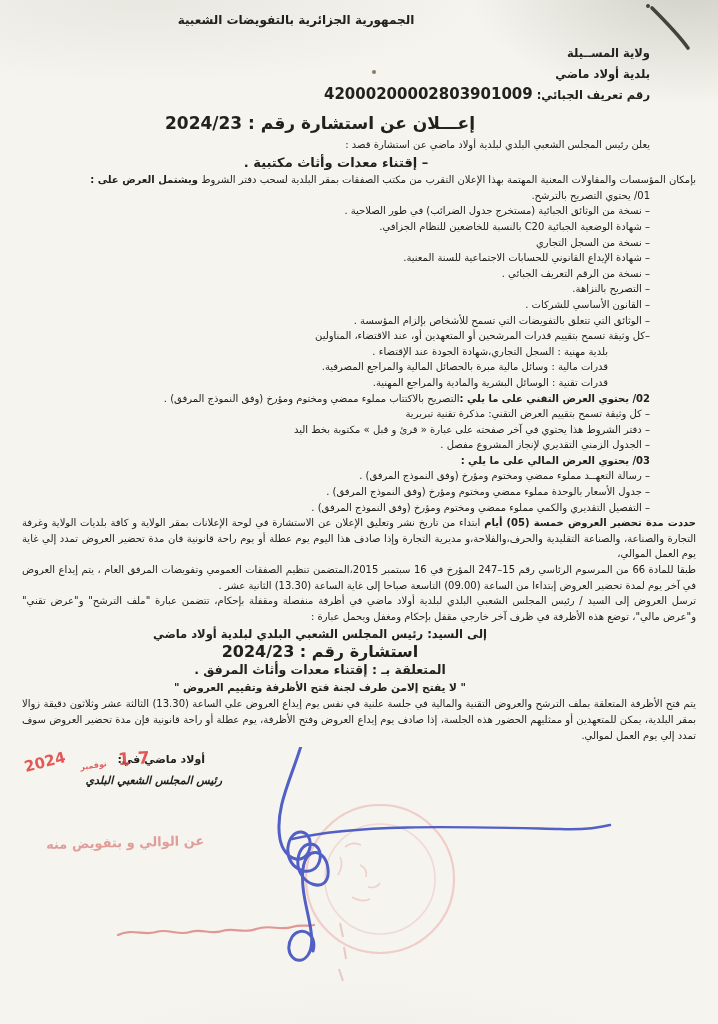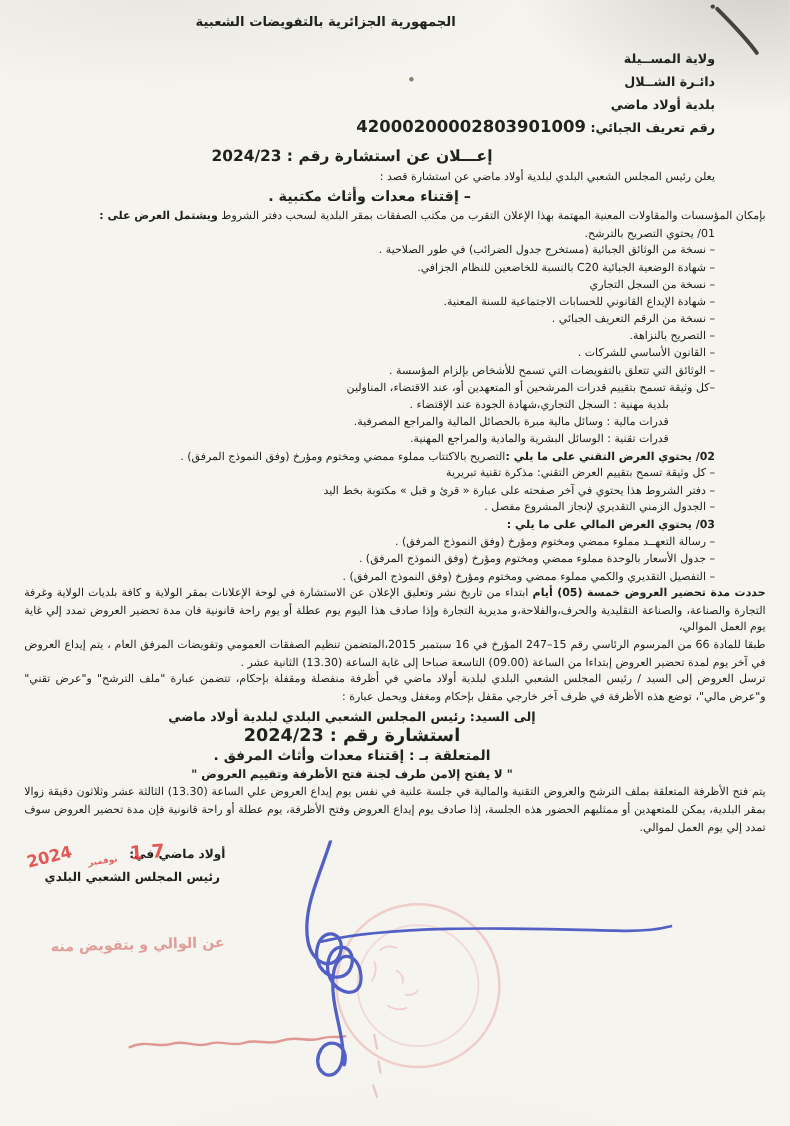--- a/index.html
+++ b/index.html
@@ -15,38 +15,38 @@
       radial-gradient(ellipse 320px 180px at 96% -2%, rgba(110,108,98,.28), rgba(110,108,98,0) 70%),
       radial-gradient(ellipse 500px 120px at 20% 0%, rgba(120,118,108,.10), rgba(120,118,108,0) 70%),
       radial-gradient(ellipse 600px 300px at 50% 115%, rgba(100,100,92,.07), rgba(100,100,92,0) 70%),
       #f5f4ee;
   }
   .content{padding:0 22px;}
   .country{font-size:12px;font-weight:bold;width:520px;margin:13px 140px 0 0;text-align:center;}
   .letterhead{margin:16px 46px 0 0;font-size:11.5px;font-weight:bold;line-height:21px;text-align:right;}
   .taxline{line-height:19px;}
   .taxline .num{font-size:15px;letter-spacing:.3px;}
-  .title{font-size:14px;font-weight:bold;width:560px;margin:8px 96px 4px 0;text-align:center;}
+  .title{font-size:17px;font-weight:bold;width:560px;margin:8px 96px 4px 0;text-align:center;}
   .body{font-size:10px;line-height:15.6px;}
   .l{text-align:right;}
   .ind{padding-right:46px;}
   .cap{padding-right:88px;}
   .just{text-align:justify;text-justify:inter-word;}
   .b{font-weight:bold;}
   .subject{font-size:13px;font-weight:bold;width:560px;margin:2px 80px 2px 0;text-align:center;}
   .envblock{width:560px;margin:2px 96px 0 0;text-align:center;}
   .env-to{font-size:11.5px;font-weight:bold;line-height:17px;}
   .env-ref{font-size:16px;font-weight:bold;line-height:17px;}
   .env-sub{font-size:12.5px;font-weight:bold;line-height:19px;}
   .env-warn{font-size:10.5px;font-weight:bold;line-height:17px;}
   .validity{padding-right:30px;}
   
   .sigzone{position:relative;height:250px;margin-top:4px;}
   .place-date{position:absolute;right:513px;top:6px;font-size:11px;font-weight:bold;white-space:nowrap;}
-  .signatory{position:absolute;right:518px;top:27px;font-size:11px;font-weight:bold;white-space:nowrap;}
+  .signatory{position:absolute;right:496px;top:27px;font-size:11px;font-weight:bold;white-space:nowrap;font-style:italic;}
   .stamp-red{color:#e03c3c;font-weight:bold;position:absolute;white-space:nowrap;}
   .st-year{left:24px;top:6px;font-size:15px;transform:rotate(-14deg);opacity:.85;}
   .st-month{left:80px;top:14px;font-size:8px;transform:rotate(-8deg);opacity:.8;}
   .st-day{left:118px;top:1px;font-size:17px;letter-spacing:8px;transform:rotate(-4deg);opacity:.85;}
   .delegation{position:absolute;left:46px;top:88px;font-size:13px;letter-spacing:2px;color:rgba(205,70,70,.5);transform:rotate(-1.5deg);white-space:nowrap;font-weight:bold;}
   .sig-svg{position:absolute;left:0;top:0;}
   .pen-mark{position:absolute;left:600px;top:0;}
   .ink-dot{position:absolute;left:372px;top:70px;width:4px;height:4px;border-radius:50%;background:#6f6850;opacity:.85;}
 </style>
 </head>
@@ -59,21 +59,20 @@
     <path d="M 52 8 C 62 18, 78 34, 88 48" stroke="#43433b" stroke-width="3.6" fill="none" stroke-linecap="round"></path>
   </svg>
   <div class="ink-dot"></div>
 
   <div class="content">
 
     <div class="country">الجمهورية الجزائرية بالتفويضات الشعبية</div>
 
     <div class="letterhead">
       <div>ولاية المســيلة</div>
-      <div>دائـرة  الشــلال</div>
       <div>بلدية أولاد ماضي</div>
       <div class="taxline">
         <span>رقم تعريف الجبائي:</span>
         <span class="num">42000200002803901009</span>
       </div>
     </div>
 
     <div class="title">إعـــلان عن استشارة رقم : 2024/23</div>
 
     <div class="body">

